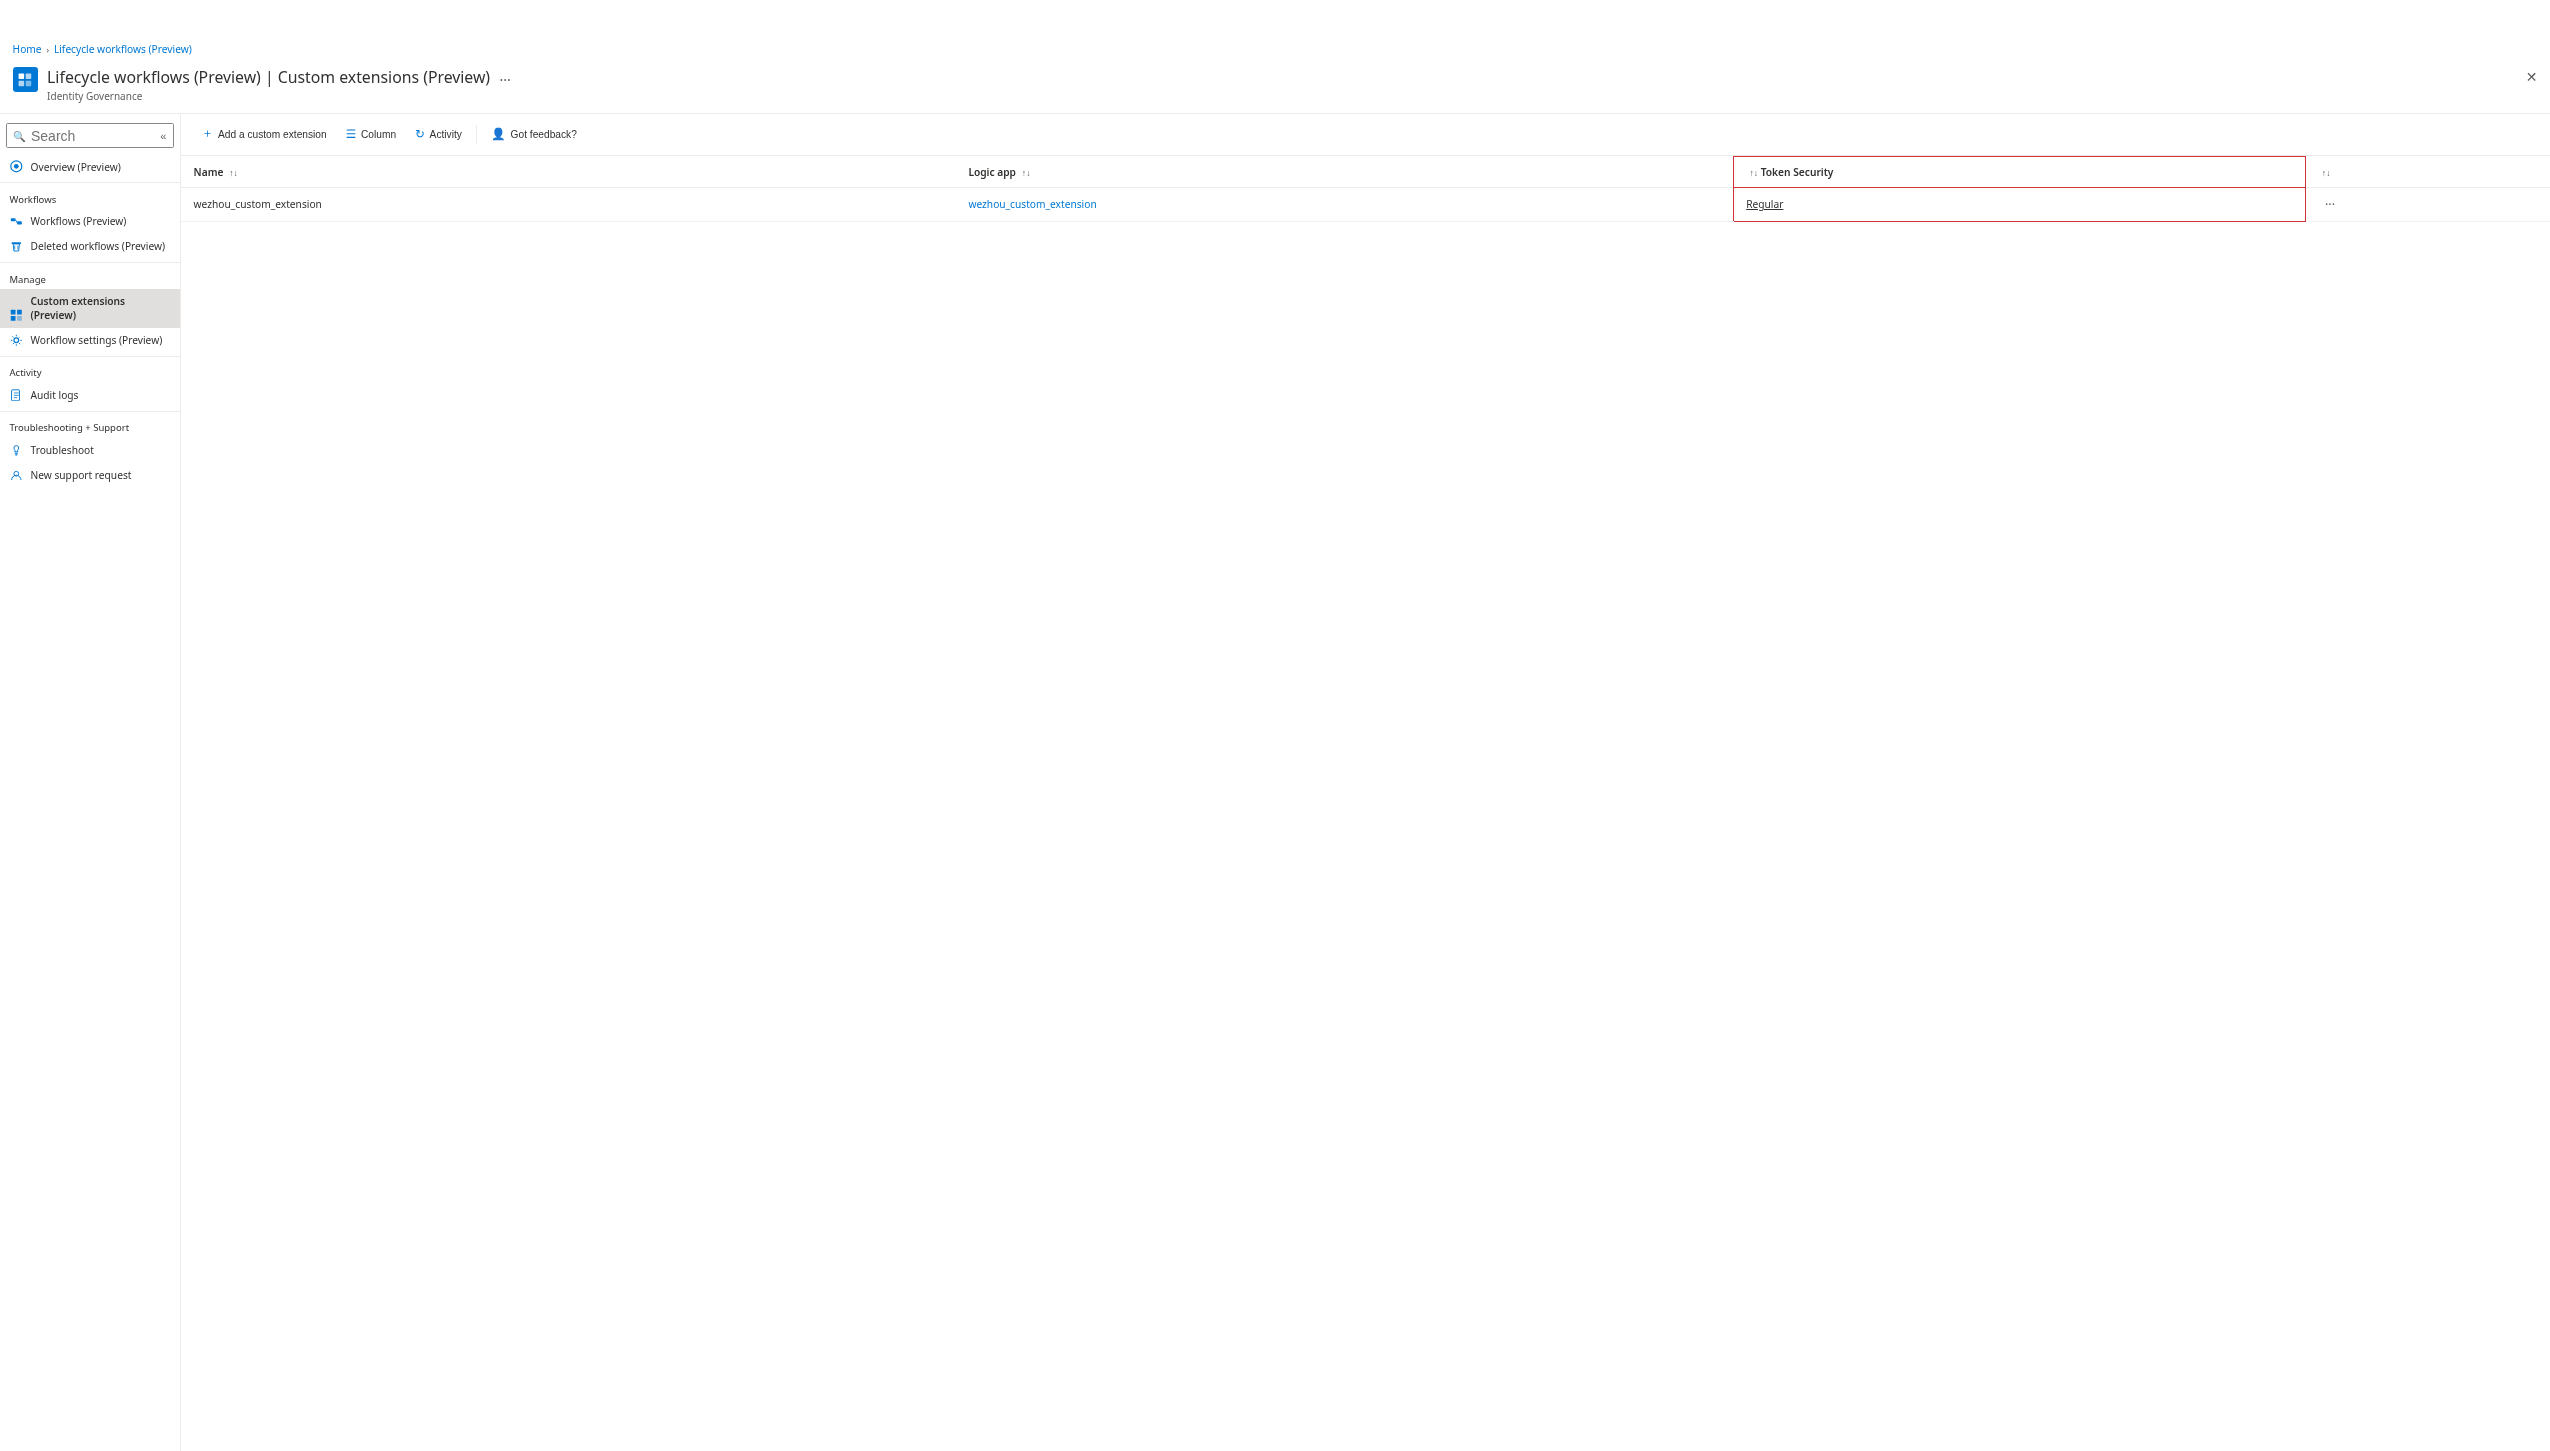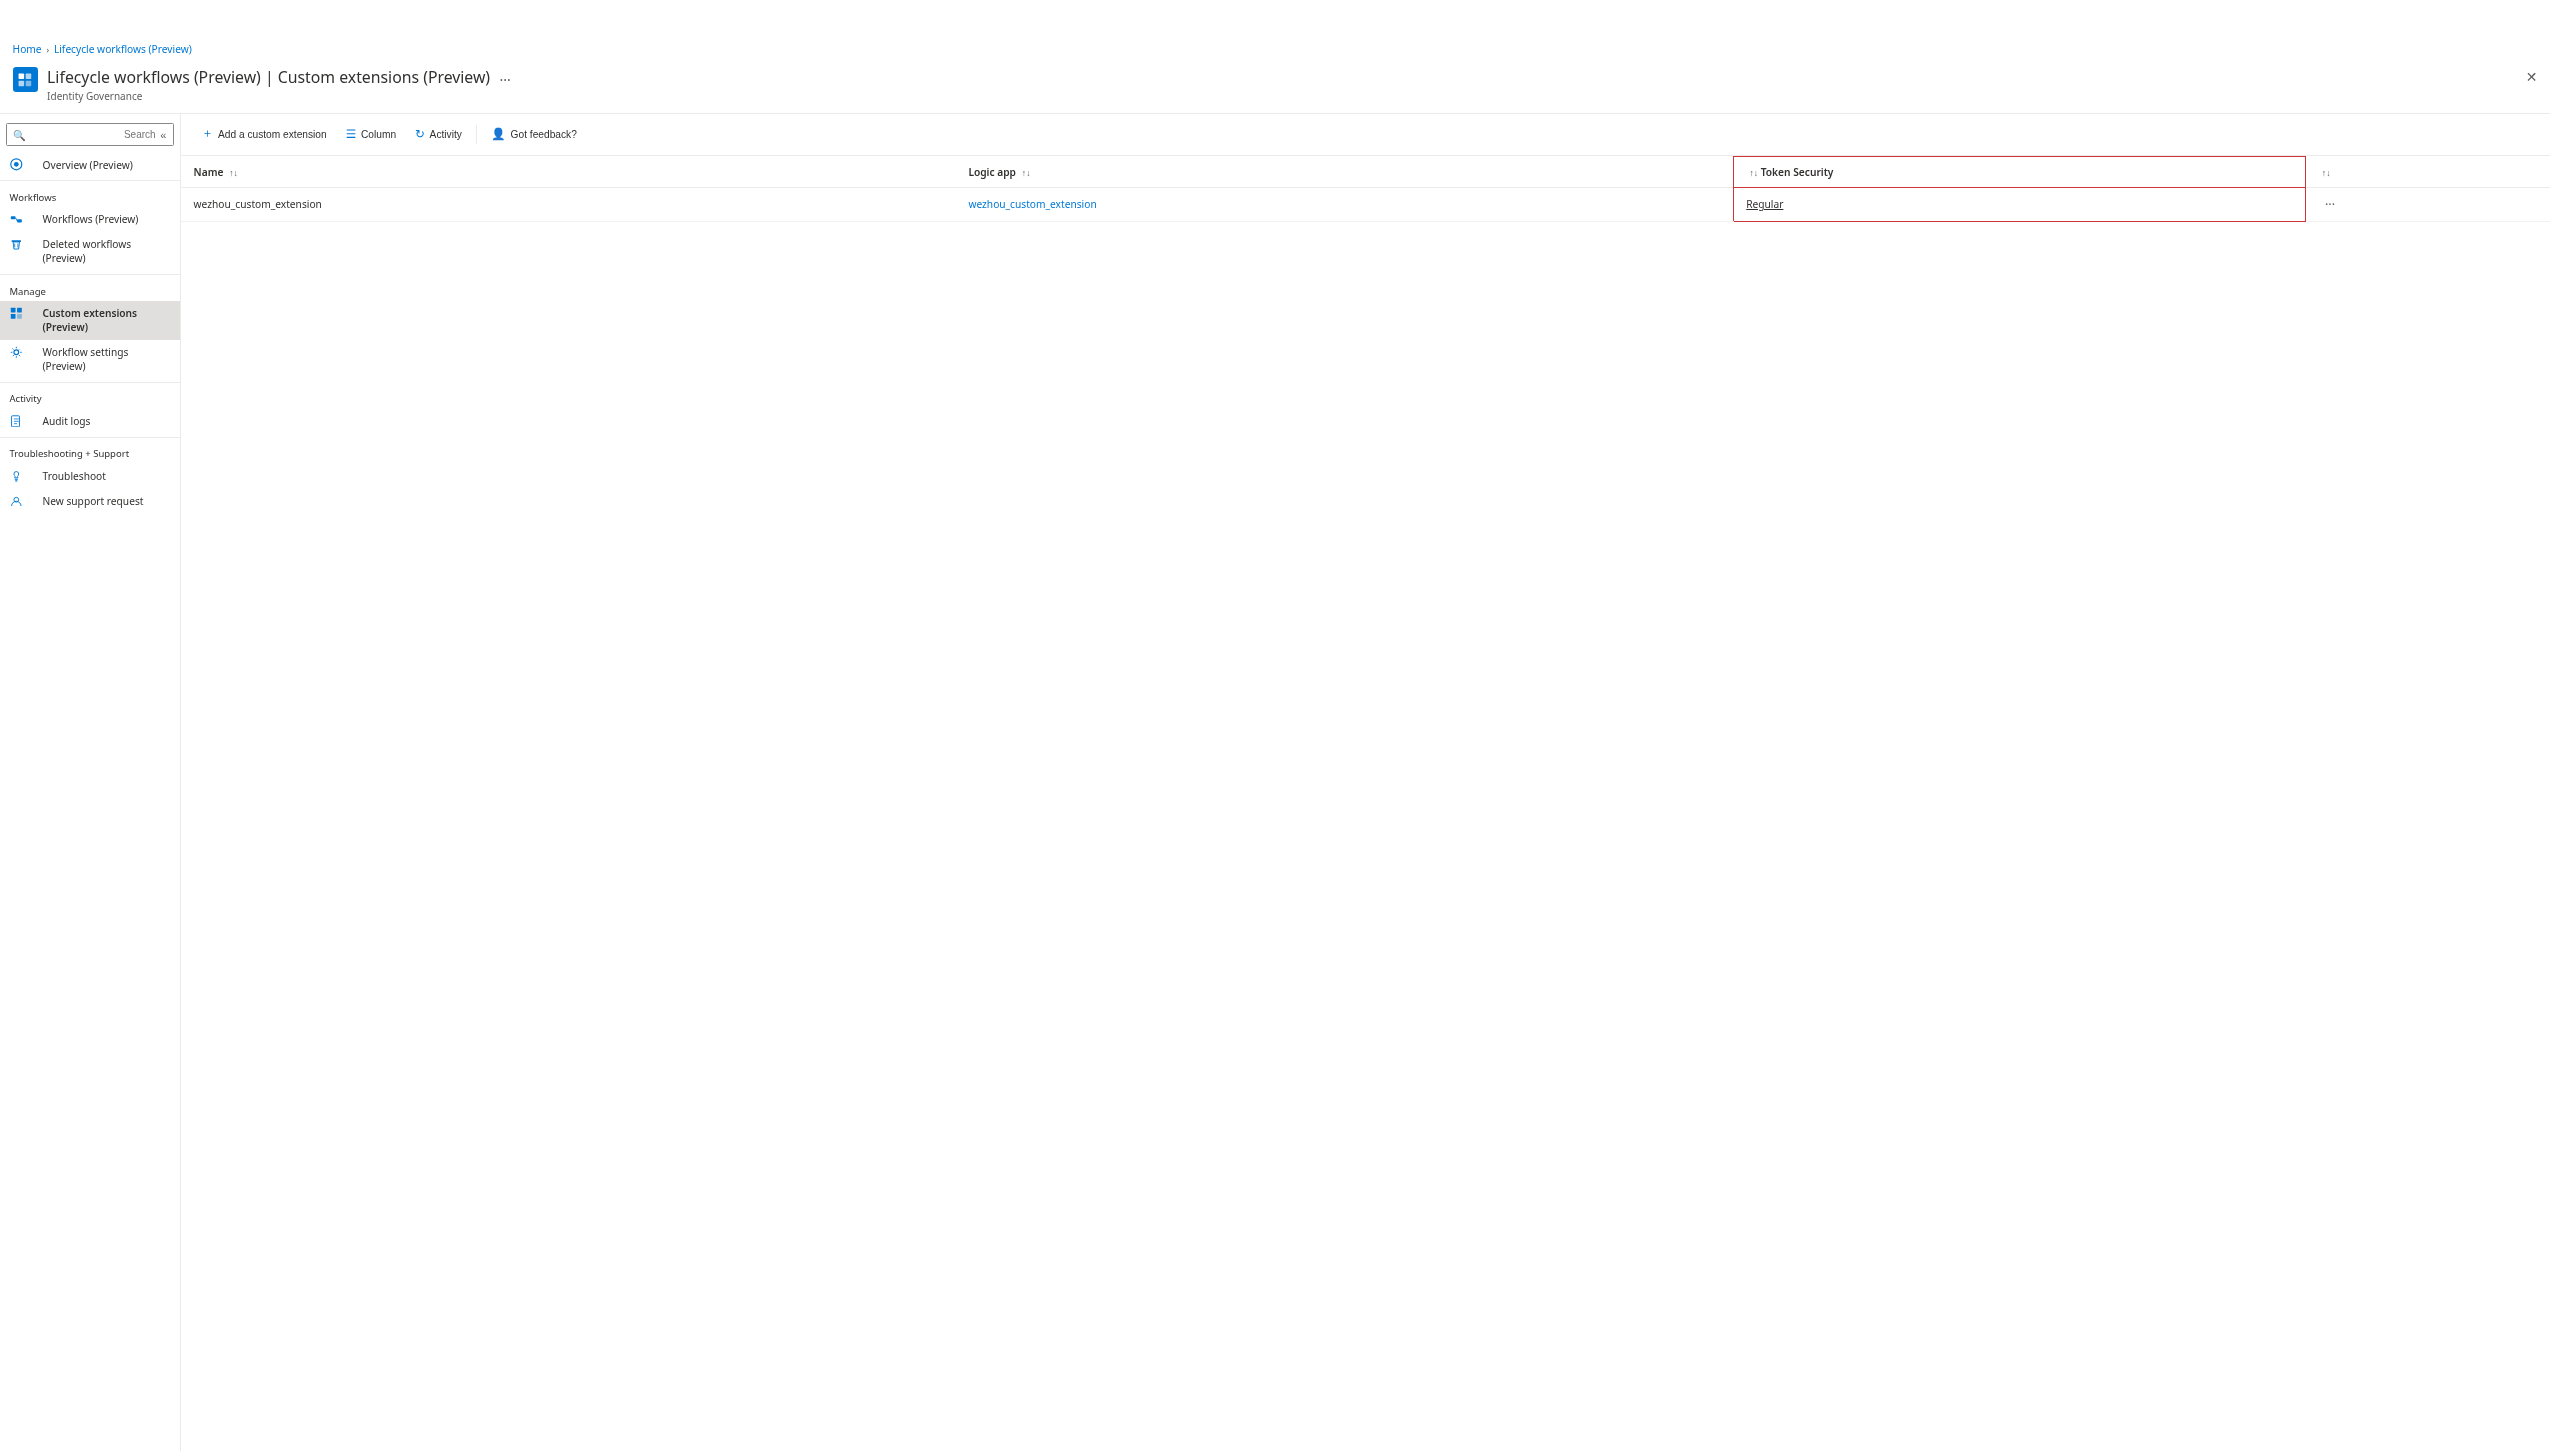--- a/index.html
+++ b/index.html
@@ -22,28 +22,28 @@
     .header-ellipsis { margin-left: 9.5px; margin-top: 4.7px; color: #605e5c; cursor: pointer; font-size: 14px; }
     .close-btn { position: absolute; right: 12.6px; top: 6.3px; background: none; border: none; cursor: pointer; font-size: 14px; color: #605e5c; }
 
     
     .main-layout { display: flex; flex: 1; overflow: hidden; }
 
     
     .sidebar { width: 181px; flex-shrink: 0; border-right: 0.8px solid #edebe9; overflow-y: auto; padding: 6.3px 0; }
     
     .search-box { display: flex; align-items: center; margin: 3.2px 6.3px 6.3px 6.3px; border: 0.8px solid #8a8886; border-radius: 1.6px; padding: 3.2px 6.3px; gap: 4.7px; cursor: text; }
-    .search-box input { border: none; outline: none; font-size: 10px; color: #323130; background: transparent; width: 100%; text-align: right; }
+    .search-box input { border: none; outline: none; font-size: 14px; color: #323130; background: transparent; width: 100%; }
     .search-box .search-icon { color: #605e5c; font-size: 10.2px; }
     .collapse-btn { margin-left: auto; background: none; border: none; cursor: pointer; color: #605e5c; font-size: 11px; }
 
     .sidebar-section-label { font-size: 9.5px; font-weight: 400; color: #323130; padding: 6.3px 9.5px 3.2px 9.5px; }
     .sidebar-divider { border: none; border-top: 0.8px solid #edebe9; margin: 3.2px 0; }
     
-    .sidebar-item { display: flex; align-items: flex-start; padding: 5.5px 9.5px; cursor: pointer; gap: 19px; font-size: 10.2px; color: #323130; border-radius: 0; }
+    .sidebar-item { display: flex; align-items: flex-end; padding: 5.5px 9.5px; cursor: pointer; gap: 7px; font-size: 10.2px; color: #323130; border-radius: 0; }
     .sidebar-item.active { background: #e1dfdd; font-weight: 600; }
     .sidebar-item .item-icon { width: 14px; height: 14px; flex-shrink: 0; display: flex; align-items: center; justify-content: center; }
 
     
     .content { flex: 1; overflow: auto; padding: 0; }
 
     
     .toolbar { display: flex; align-items: center; padding: 7.9px 12.6px; gap: 3.2px; border-bottom: 0.8px solid #edebe9; }
     .toolbar-btn { display: flex; align-items: center; gap: 4.7px; padding: 4.7px 7.9px; background: none; border: none; cursor: pointer; font-size: 10.2px; color: #323130; border-radius: 1.6px; }
     .toolbar-btn .btn-icon { font-size: 11.8px; color: #0078d4; }

